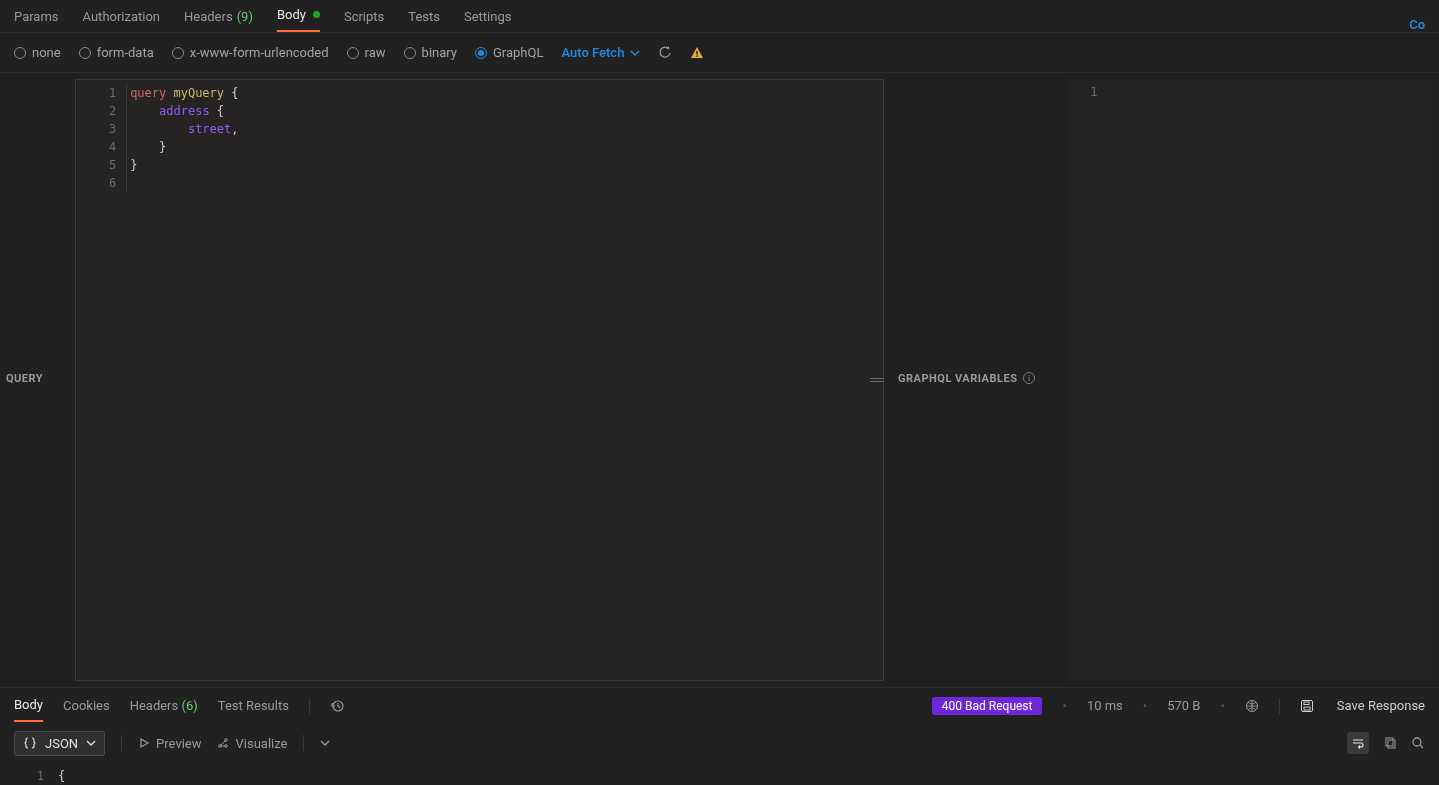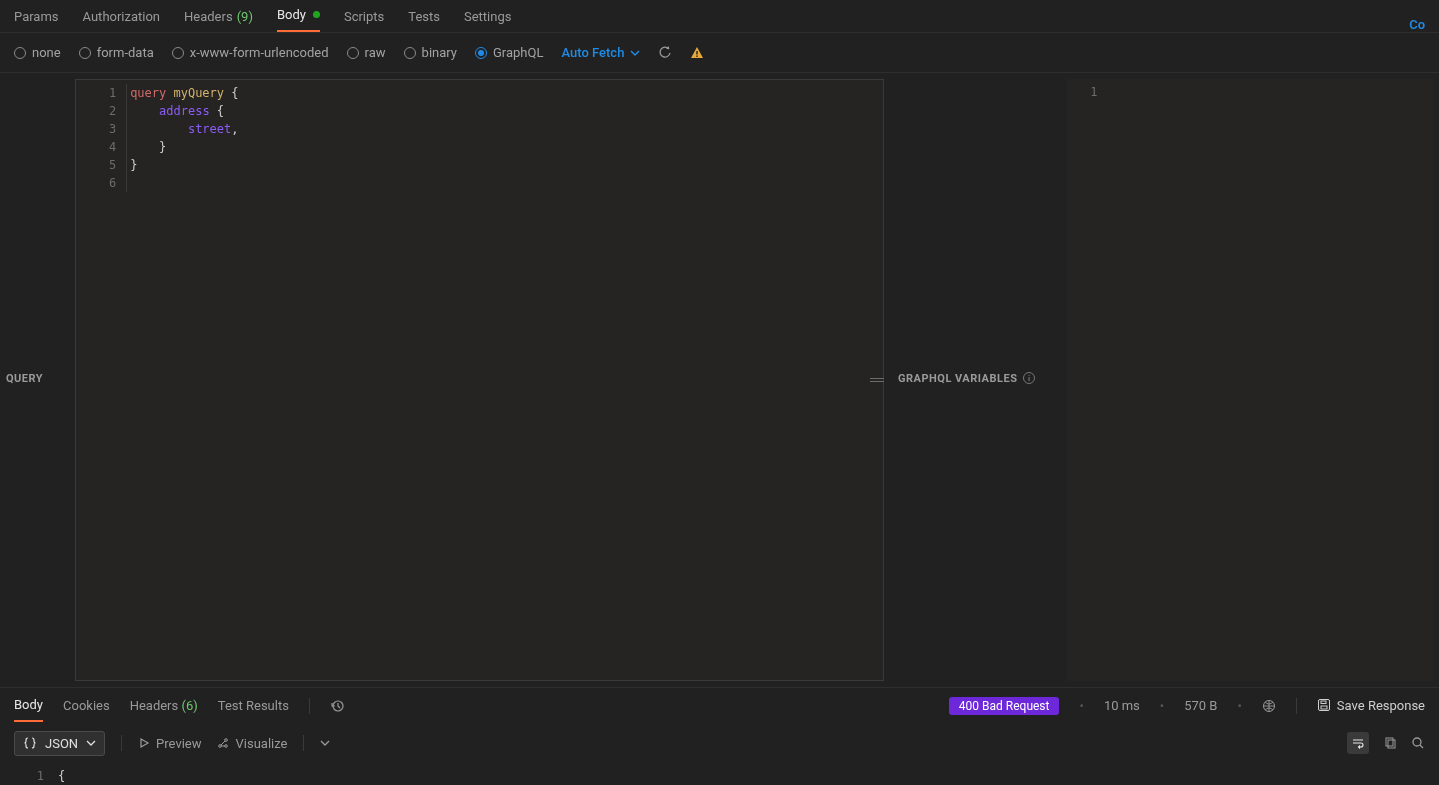--- a/index.html
+++ b/index.html
@@ -128,21 +128,21 @@
 .resp-tab.active { color: #e8e8e8; border-bottom: 2px solid #ff6c37; }
 .resp-bar .spacer { flex: 1; }
 .status-pill {
   background: #6d28d9; color: #fff; padding: 2px 10px; border-radius: 3px;
   font-size: 12px;
   text-align: right;
 }
 .dim { color: #9a9a9a; }
 .dot-sep { color: #555; }
 .divider { width:1px; height:16px; background:#3a3a3a; }
-.save-resp { color:#cfcfcf; display:flex; gap:6px;}
+.save-resp { color:#cfcfcf; display:flex; align-items:center; gap:23px;}
 
 
 .view-row {
   display: flex; align-items: center; gap: 14px;
   padding: 0 14px; height: 40px;
 }
 .json-dd {
   display: flex; align-items: center; gap: 8px;
   border: 1px solid #4a4a4a; border-radius: 3px;
   padding: 4px 8px; color: #e0e0e0;

